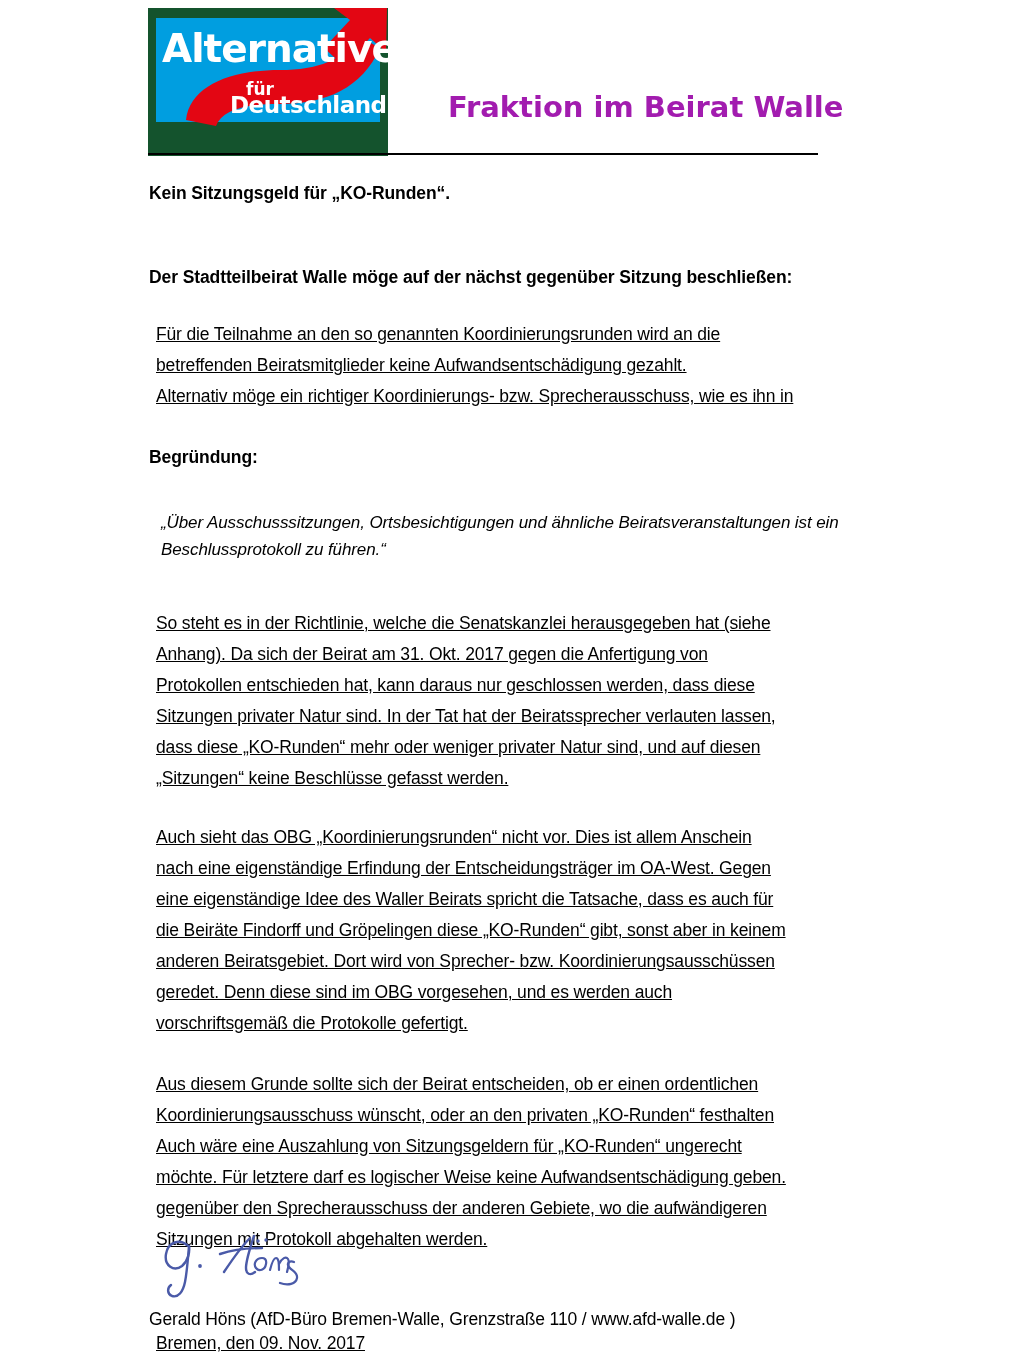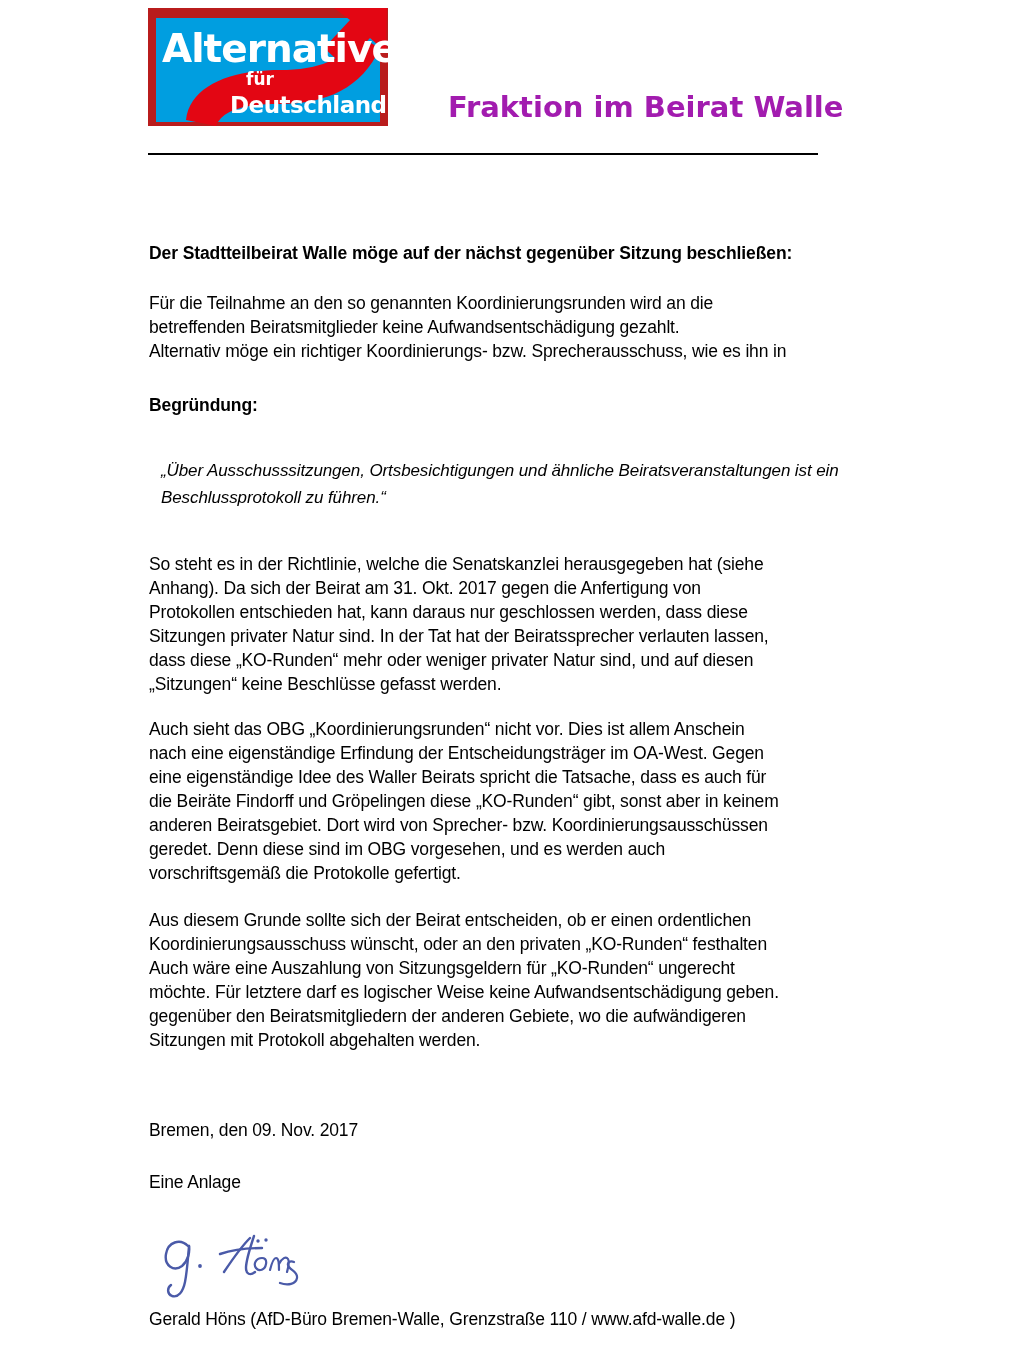--- a/index.html
+++ b/index.html
@@ -30,22 +30,22 @@
     top: 0;
     width: 1026px;
     height: 140px;
   }
 
   .logo {
     position: absolute;
     left: 148px;
     top: 8px;
     width: 240px;
-    height: 118px;
-    background: #b91c1c;
+    height: 148px;
+    background: #14532d;
   }
   .logo-inner {
     position: absolute;
     left: 8px;
     top: 10px;
     width: 224px;
     height: 104px;
     background: #009ee0;
     overflow: visible;
   }
@@ -65,21 +65,21 @@
     font-weight: 700;
     font-size: 39px;
     letter-spacing: -1px;
     color: #ffffff;
     white-space: nowrap;
     z-index: 4;
   }
   .logo-fuer {
     position: absolute;
     left: 98px;
-    top: 61px;
+    top: 71px;
     font-family: "DejaVu Sans", sans-serif;
     font-weight: 700;
     font-size: 17px;
     color: #ffffff;
     white-space: nowrap;
     z-index: 4;
   }
   .logo-deutschland {
     position: absolute;
     left: 82px;
@@ -124,22 +124,23 @@
   .ln-bold {
     font-size: 17.5px;
     font-weight: 700;
     line-height: 24px;
     margin: 0;
     letter-spacing: -0.1px;
   }
   .para {
     font-size: 17.5px;
     line-height: 24px;
-    margin: 0;
+    margin: 7px;
     letter-spacing: -0.15px;
+    text-decoration: underline;
   }
   .quote {
     font-size: 17px;
     font-style: italic;
     line-height: 27px;
     margin: 0;
     letter-spacing: -0.1px;
   }
   .sp-29 { height: 29px; }
   .sp-28 { height: 28px; }
@@ -191,20 +192,21 @@
       <div class="logo-fuer">für</div>
       <div class="logo-deutschland">Deutschland</div>
     </div>
 
     <div class="header-title">Fraktion im Beirat Walle</div>
     <div class="header-rule"></div>
   </div>
 
   <div class="content">
 
+    <p class="ln-bold">Kein Sitzungsgeld für „KO-Runden“.</p>
 
     <div class="sp-60"></div>
 
     <p class="ln-bold">Der Stadtteilbeirat Walle möge auf der nächst gegenüber Sitzung beschließen:</p>
 
     <div class="sp-26"></div>
 
     <div>
       <p class="para">Für die Teilnahme an den so genannten Koordinierungsrunden wird an die</p>
       <p class="para">betreffenden Beiratsmitglieder keine Aufwandsentschädigung gezahlt.</p>
@@ -245,21 +247,21 @@
       <p class="para">vorschriftsgemäß die Protokolle gefertigt.</p>
     </div>
 
     <div class="sp-23"></div>
 
     <div>
       <p class="para">Aus diesem Grunde sollte sich der Beirat entscheiden, ob er einen ordentlichen</p>
       <p class="para">Koordinierungsausschuss wünscht, oder an den privaten „KO-Runden“ festhalten</p>
       <p class="para">Auch wäre eine Auszahlung von Sitzungsgeldern für „KO-Runden“ ungerecht</p>
       <p class="para">möchte. Für letztere darf es logischer Weise keine Aufwandsentschädigung geben.</p>
-      <p class="para">gegenüber den Beiratsmitgliedern der anderen Gebiete, wo die aufwändigeren</p>
+      <p class="para">gegenüber den Sprecherausschuss der anderen Gebiete, wo die aufwändigeren</p>
       <p class="para">Sitzungen mit Protokoll abgehalten werden.</p>
     </div>
 
     <div class="sp-66"></div>
 
     <p class="para">Bremen, den 09. Nov. 2017</p>
 
     <div class="sp-28"></div>
 
     <p class="para">Eine Anlage</p>

